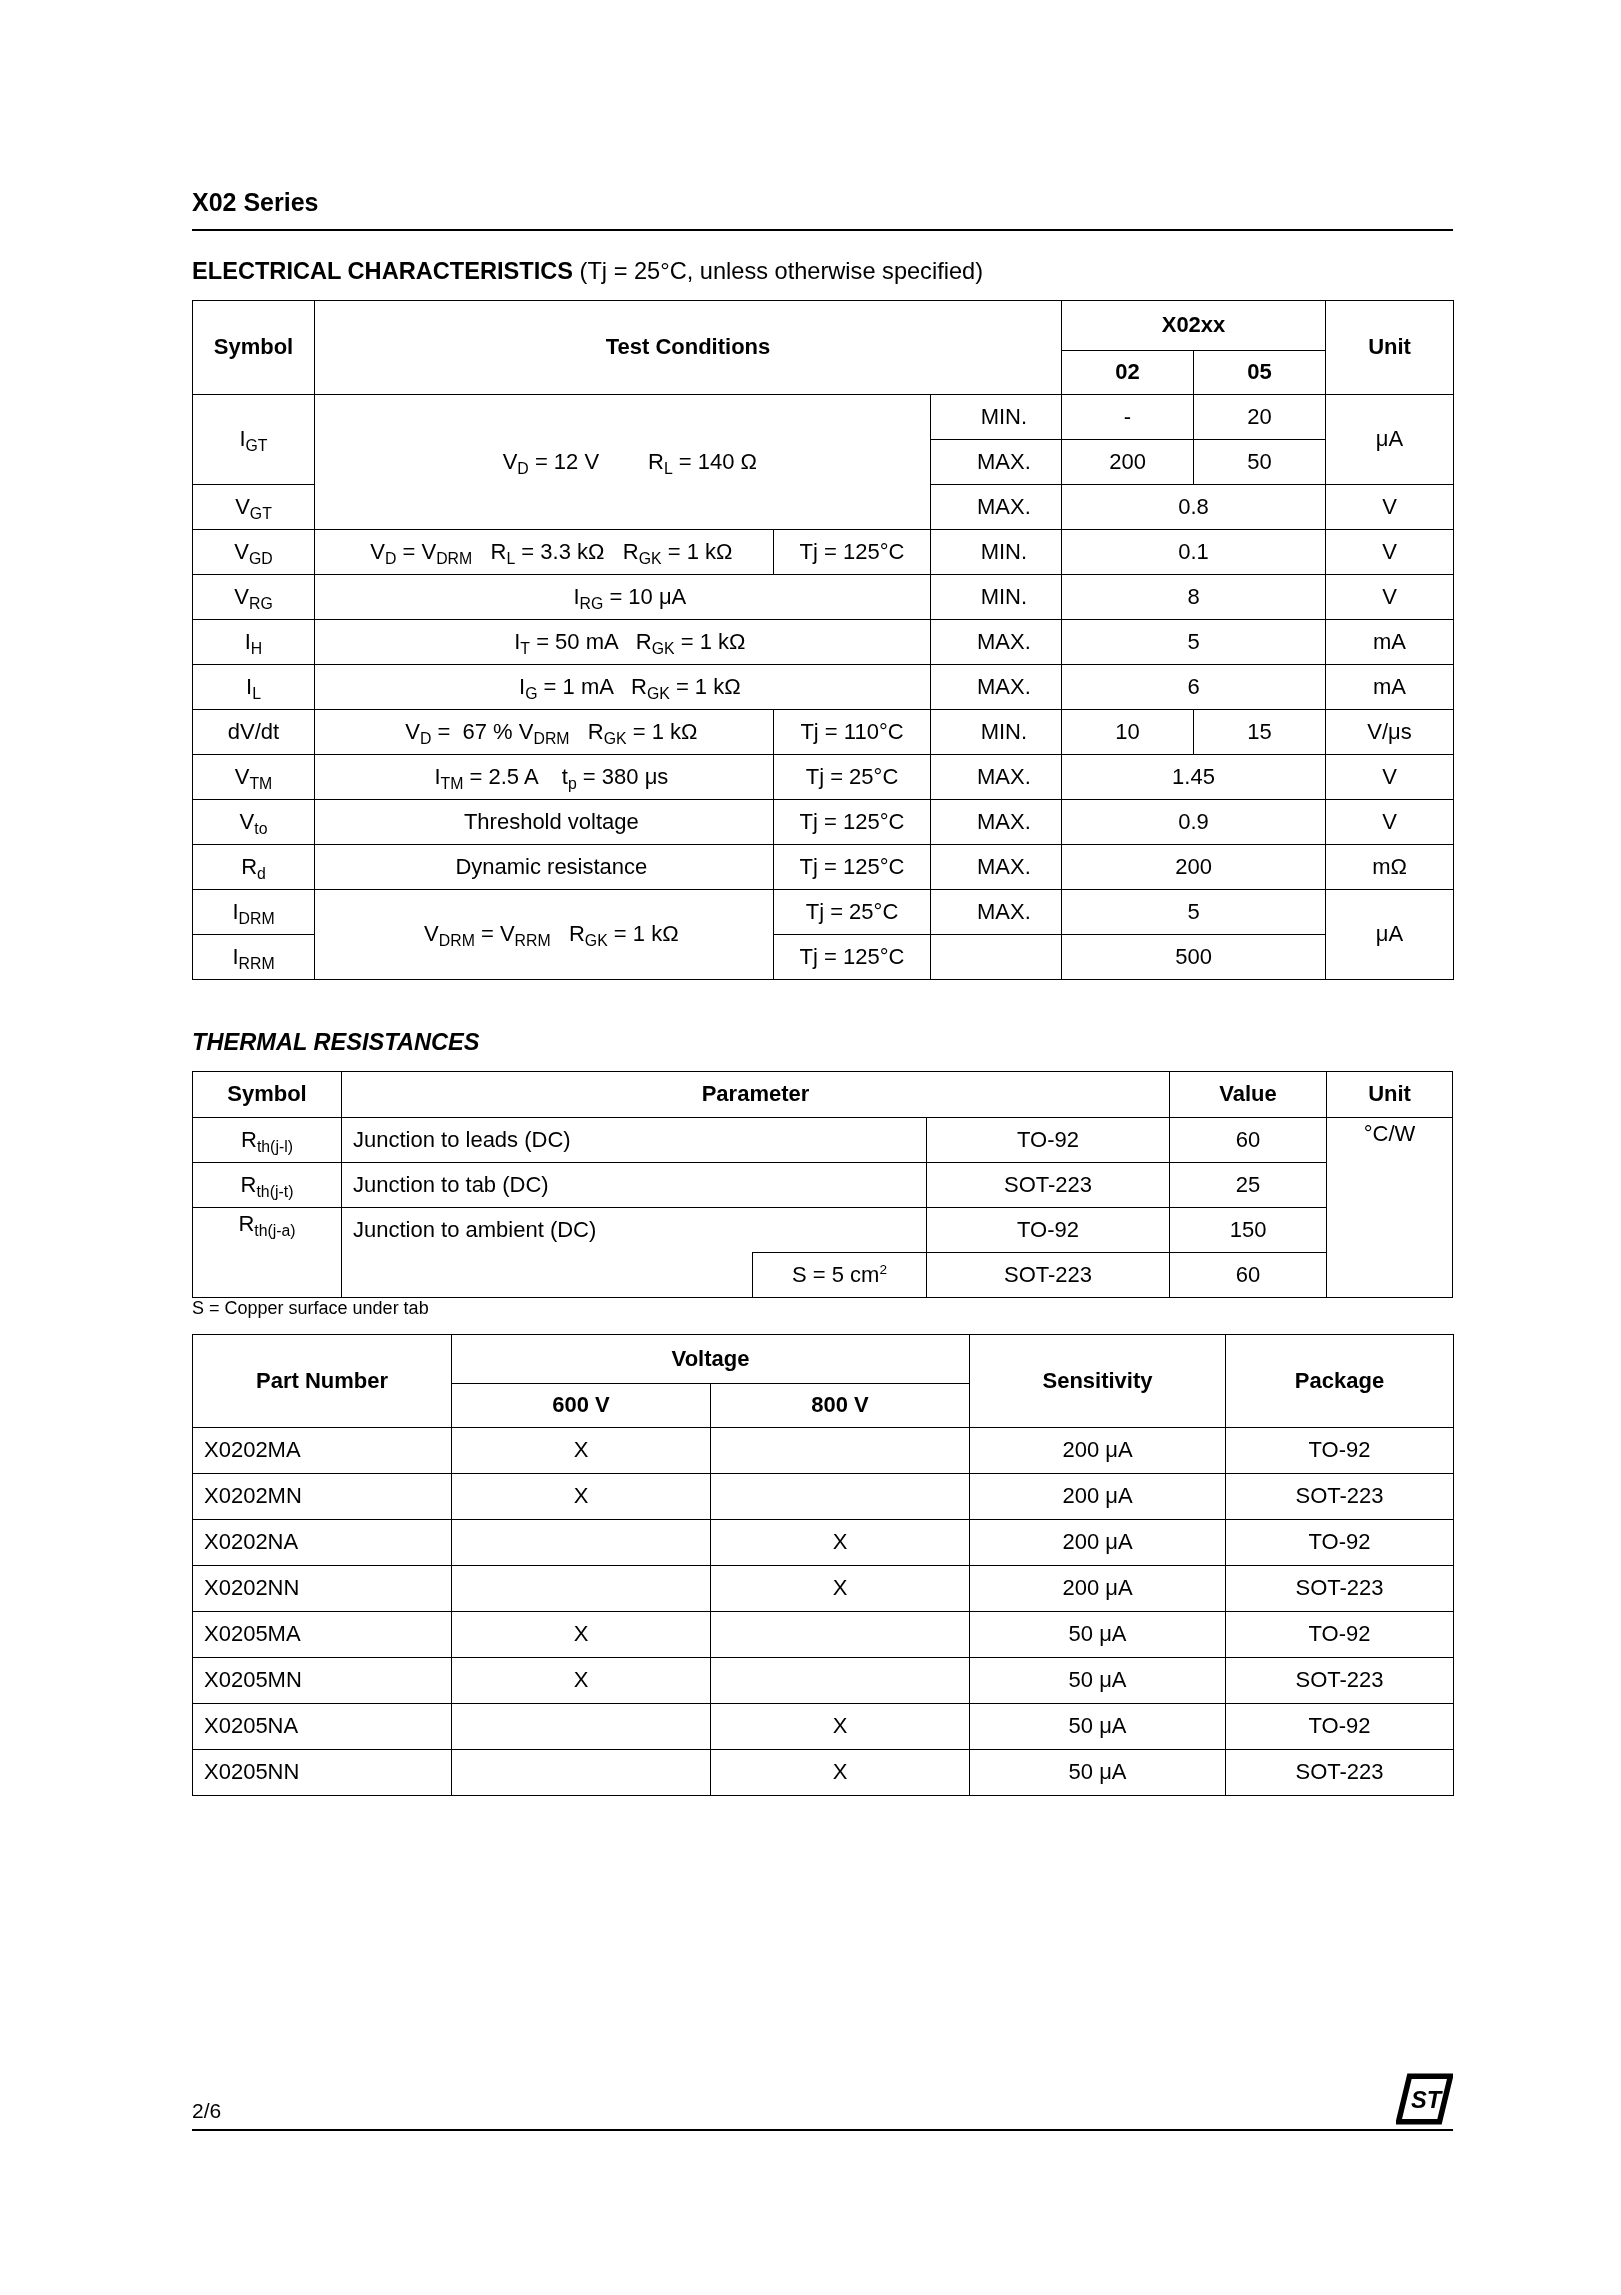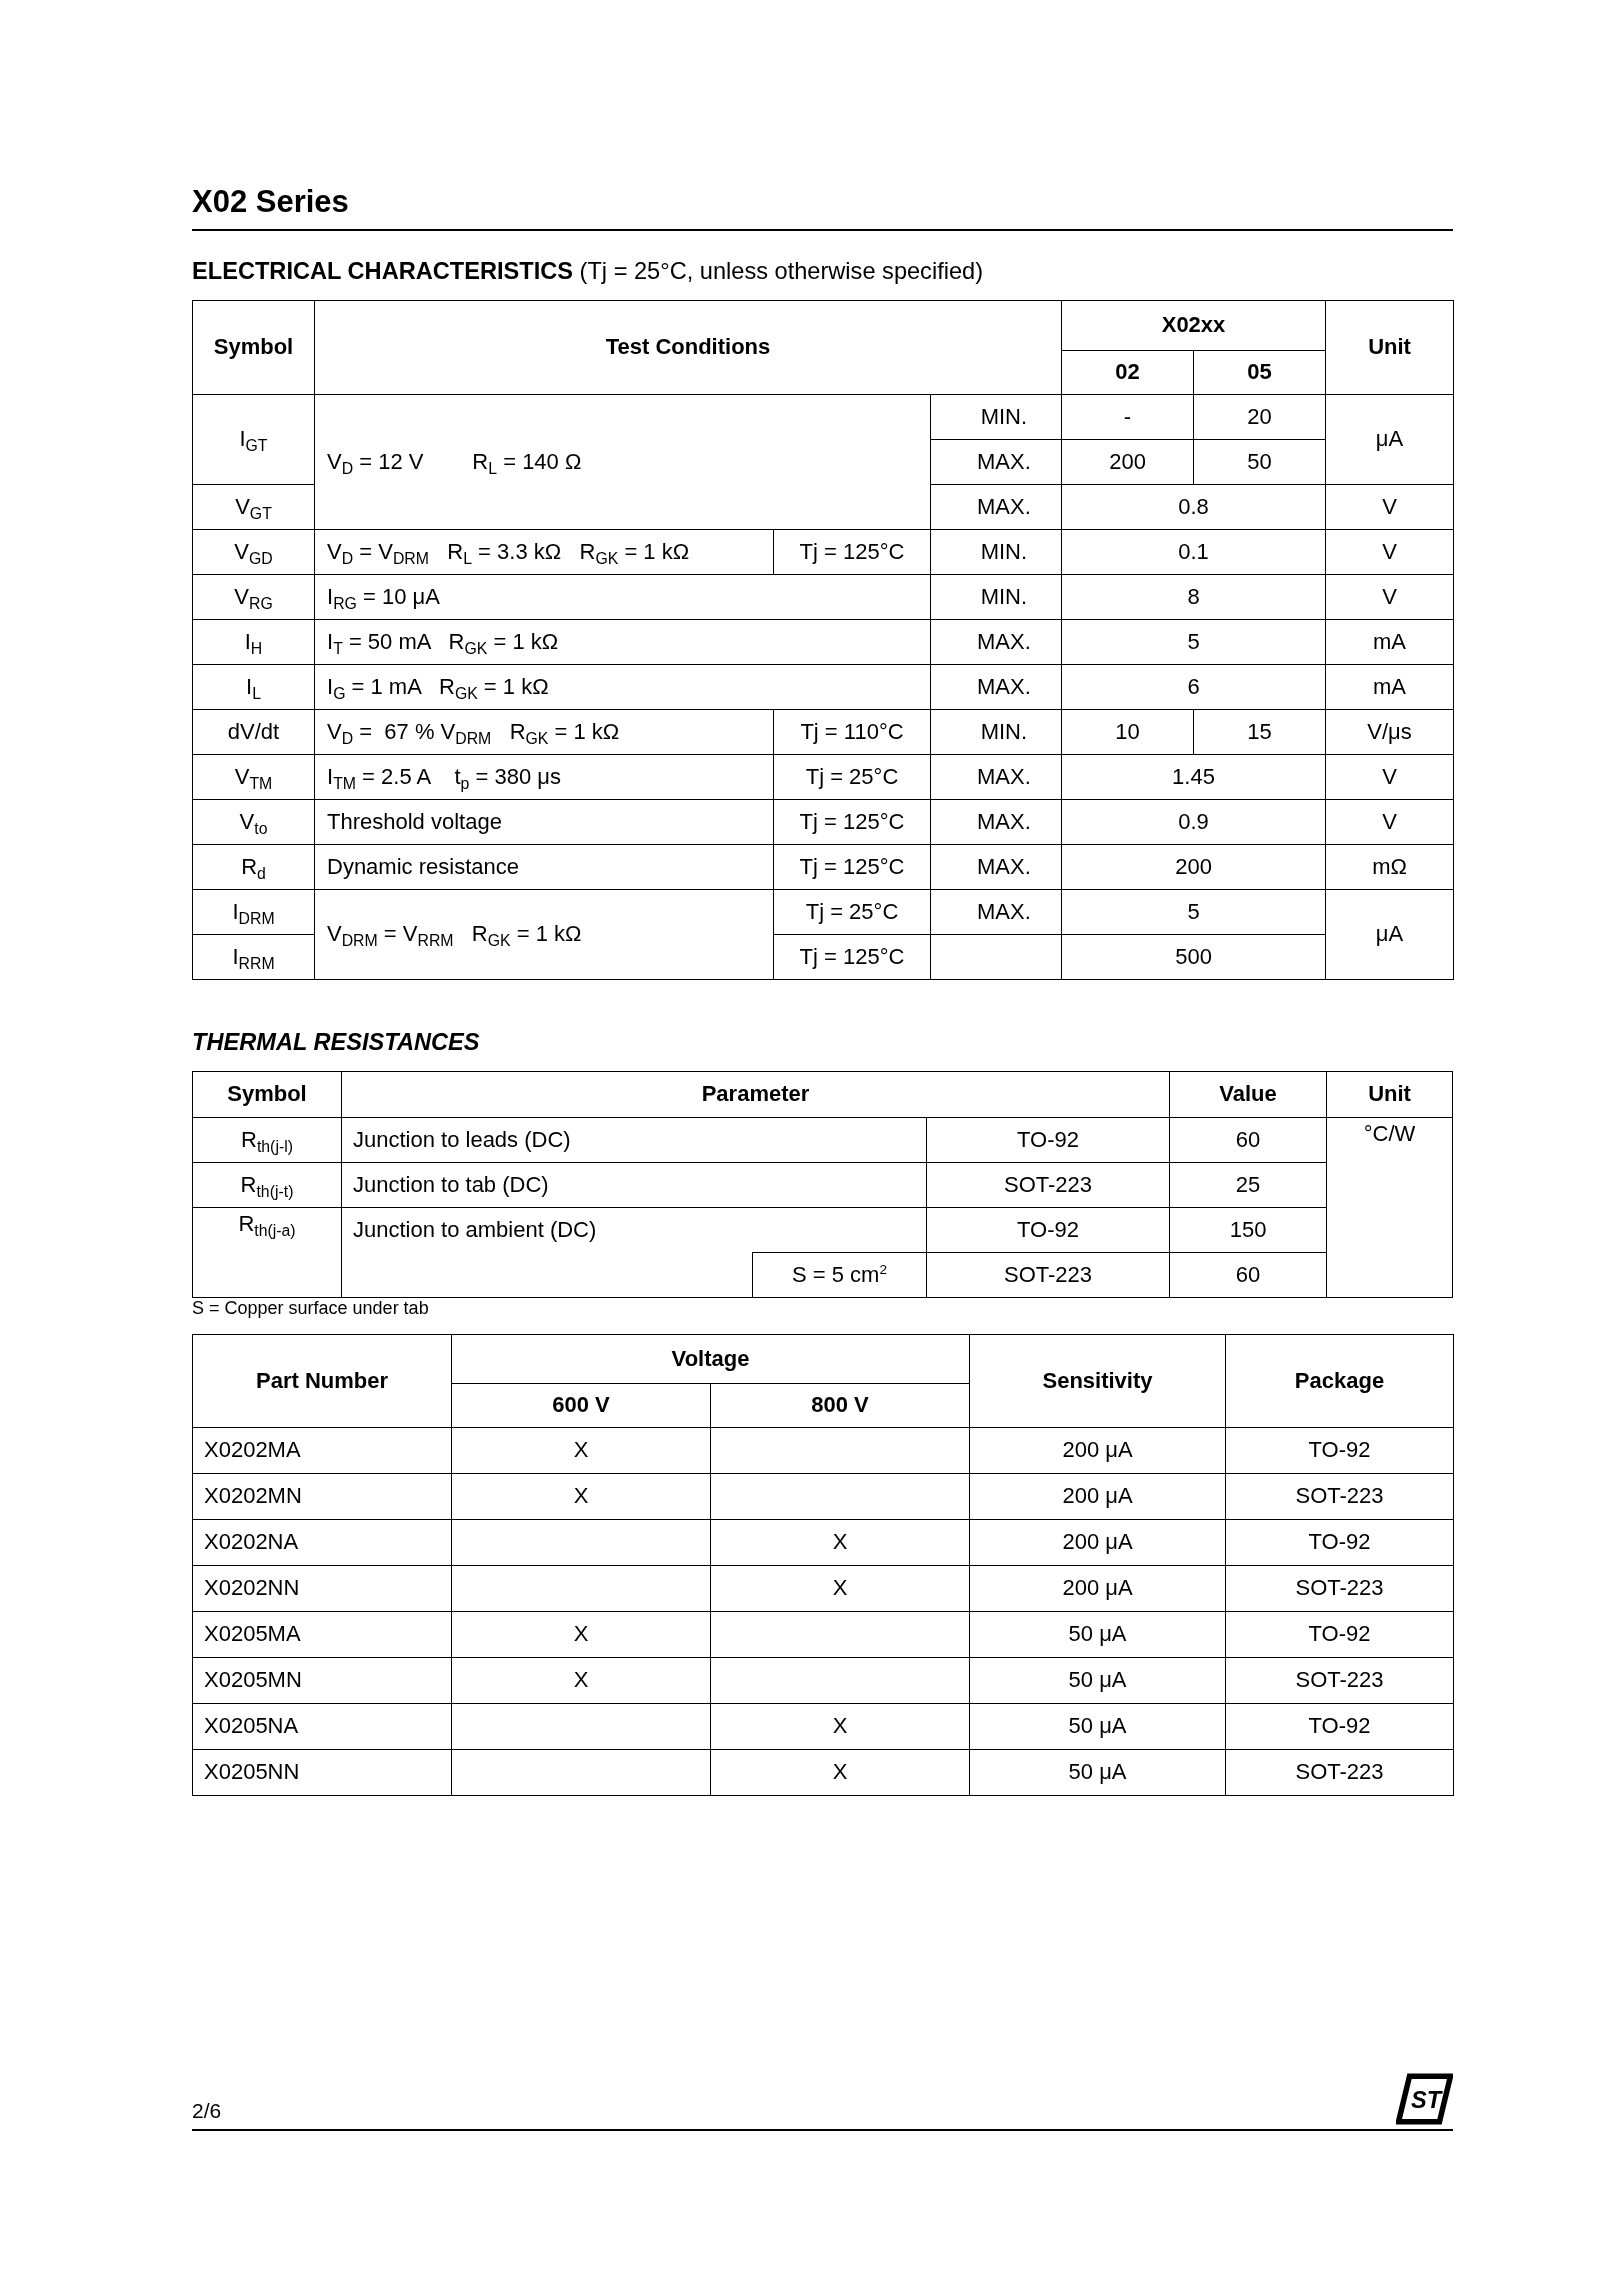--- a/index.html
+++ b/index.html
@@ -1,20 +1,20 @@
 <!DOCTYPE html>
 <html style="font-size:12.6px"><head>
 <meta charset="utf-8">
 <style>
   html,body{margin:0;padding:0;background:#ffffff;}
   .page{position:relative;width:1622px;height:2295px;background:#fff;color:#000;
         font-family:"Liberation Sans","DejaVu Sans",sans-serif;overflow:hidden;}
   .content{position:absolute;left:192px;top:188px;width:1261px;}
 
-  .doc-title{font-size:31px;font-weight:bold;line-height:28px;margin:0 0 12.6px 0;}
+  .doc-title{font-size:25px;font-weight:bold;line-height:28px;margin:0 0 12.6px 0;}
   .title-rule{border:none;border-top:2.4px solid #000;margin:0 0 27px 0;height:0;}
 
   .sec-heading{font-size:23.6px;line-height:27px;margin:0 0 11px 0;}
   .sec-heading .b{font-weight:bold;}
   .sec-heading .n{font-weight:normal;text-align:right;}
   .gap-thermal{margin-top:49px;font-style:italic;}
   .gap-product{margin-top:42px;}
   .gap-note{margin-top:20.4px;}
 
   table.tbl{border-collapse:collapse;width:100%;table-layout:fixed;margin-top:15px;}
@@ -24,21 +24,21 @@
 
   .elec thead tr:nth-child(1){height:50px;}
   .elec thead tr:nth-child(2){height:44px;}
   .elec tbody tr{height:45px;}
   .thermal thead tr{height:46px;}
   .thermal tbody tr{height:45px;}
   .product thead tr:nth-child(1){height:49px;}
   .product thead tr:nth-child(2){height:44px;}
   .product tbody tr{height:46px;}
 
-  td.cond{text-align:left;padding-left:12px;white-space:pre-wrap;}
+  td.cond{text-align:center;padding-left:21px;white-space:pre-wrap;}
   td.leftcell{text-align:left;padding-left:11px;}
   td.mm{text-align:center;padding-left:22px;}
   td.vtop{vertical-align:top;padding-top:3px;}
   td.nb-bottom{border-bottom:none;}
   td.nb-top{border-top:none;}
 
   sub{font-size:0.72em;line-height:0;}
   sup{font-size:0.62em;line-height:0;}
 
   .note{font-size:18px;margin:0;}

